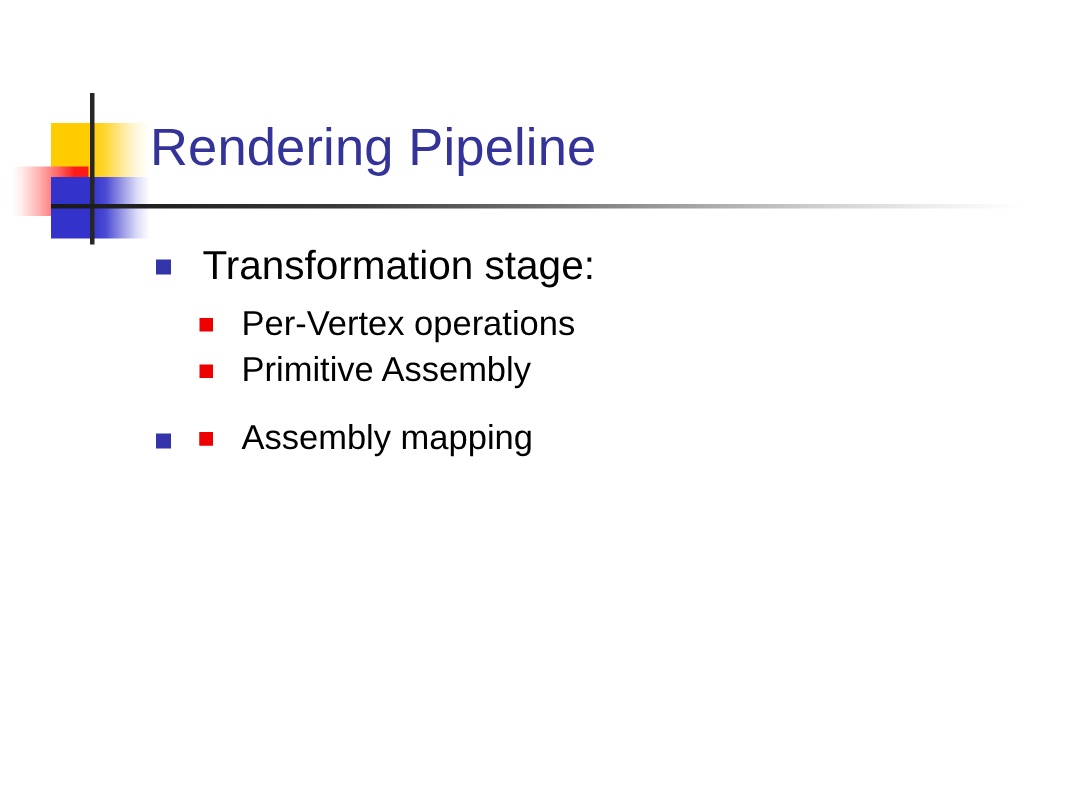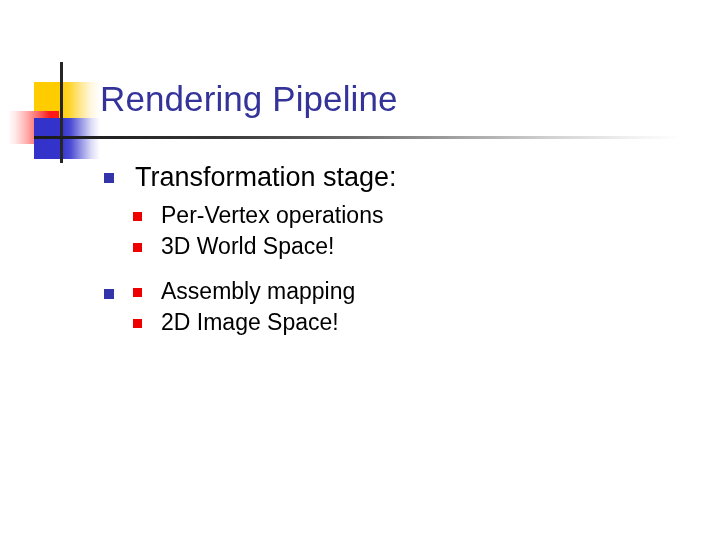--- a/index.html
+++ b/index.html
@@ -193,36 +193,32 @@
       <span>Transformation stage:</span>
     </div>
 
     <div class="group-gap-top group-gap-bot">
       <div class="lvl2">
         <span class="bullet"></span>
         <span>Per-Vertex operations</span>
       </div>
       <div class="lvl2">
         <span class="bullet"></span>
-        <span>3D World Space!</span>
+        <span>Primitive Assembly</span>
       </div>
     </div>
 
     <div class="lvl1">
       <span class="bullet"></span>
     </div>
 
     <div class="group-gap-top">
       <div class="lvl2">
         <span class="bullet"></span>
       </div>
       <div class="lvl2">
         <span class="bullet"></span>
         <span>Assembly mapping</span>
       </div>
-      <div class="lvl2">
-        <span class="bullet"></span>
-        <span>2D Image Space!</span>
-      </div>
     </div>
 
   </div>
 </div>
 
 </body></html>

